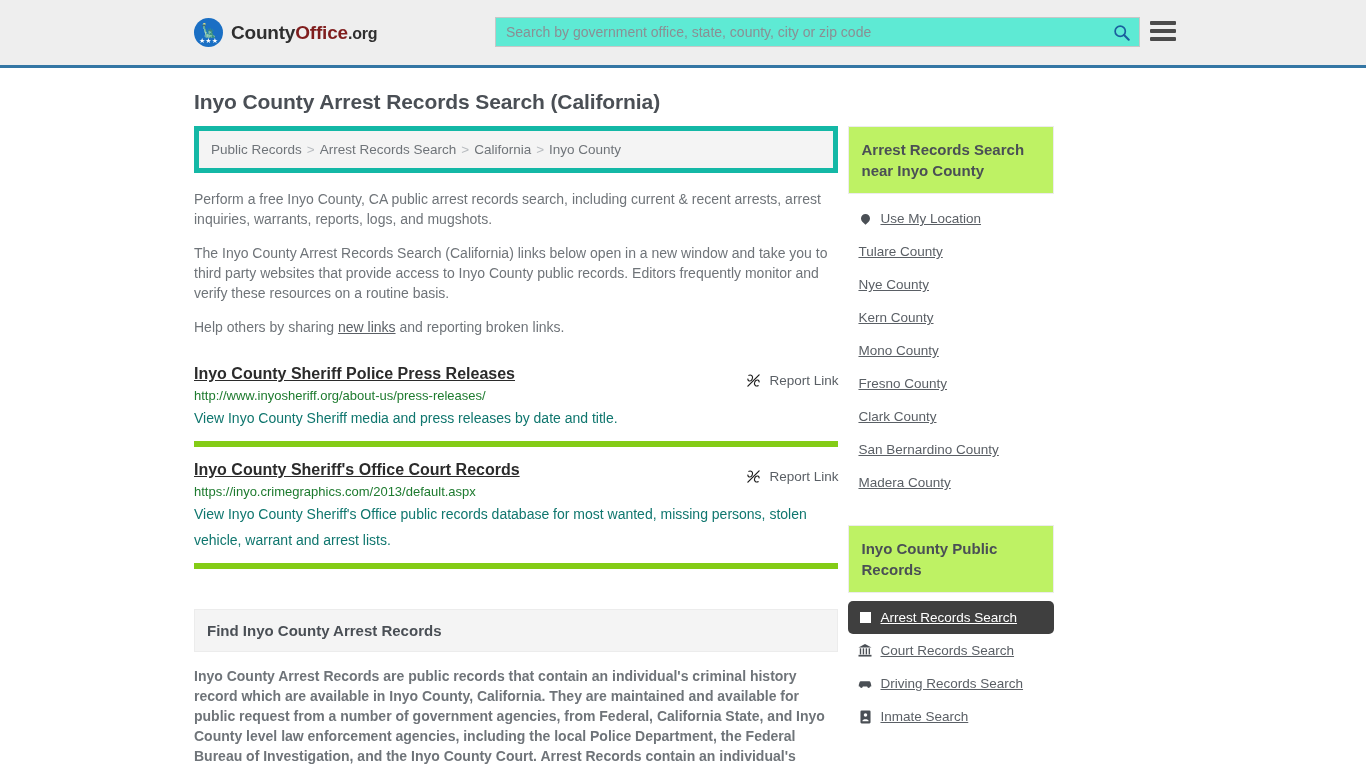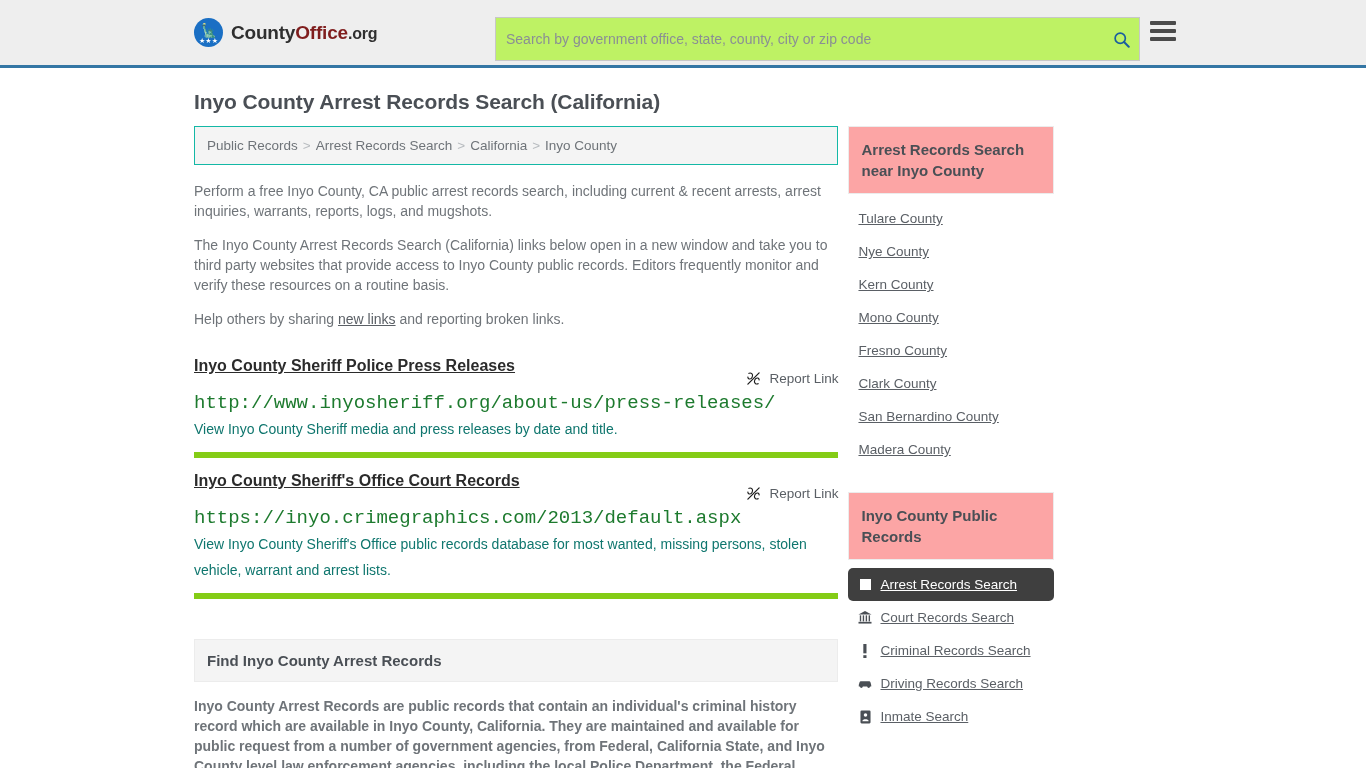--- a/index.html
+++ b/index.html
@@ -60,22 +60,22 @@
   }
   .logo-text .t-county { color: #2f2f2f; font-weight: 700; }
   .logo-text .t-office { color: #7f1d1d; font-weight: 700; }
   .logo-text .t-org { color: #2f2f2f; font-weight: 700; font-size: 16px; }
 
   .search-wrap {
     position: absolute;
     left: 495px;
     top: 17px;
     width: 645px;
-    height: 44px;
-    background: #bef264;
+    height: 30px;
+    background: #5eead4;
     border: 1px solid #c7c7c7;
     display: flex;
     align-items: center;
   }
   .search-input {
     flex: 1;
     border: 0;
     outline: none;
     height: 26px;
     padding: 0 10px;
@@ -129,21 +129,21 @@
     font-size: 21px;
     font-weight: bold;
     color: #4a4f55;
     margin: 22px 0 12px 0;
     letter-spacing: -0.1px;
   }
 
   
   .breadcrumb {
     background: #f4f4f4;
-    border: 1px solid #14b8a6;
+    border: 5px solid #14b8a6;
     padding: 11px 12px;
     font-size: 13.5px;
     color: #6f7479;
     margin-bottom: 16px;
   }
   .breadcrumb a { color: #6f7479; text-decoration: none; }
   .breadcrumb .sep { color: #b7bbbf; margin: 0 5px; }
 
   
   .para {
@@ -173,28 +173,26 @@
     cursor: pointer;
   }
   .report-link {
     display: flex;
     align-items: center;
     gap: 8px;
     font-size: 13.5px;
     color: #5a5f65;
     white-space: nowrap;
     cursor: pointer;
-    margin-top: 14px;
+    margin-top: 8px;
   }
   .result-url {
-    font-size: 19px;
+    font-size: 13px;
     color: #1d7a2e;
-    margin-top: 6px;
     word-break: break-all;
-    font-family: Liberation Mono, monospace;
   }
   .result-desc {
     font-size: 14px;
     line-height: 26px;
     color: #0f766e;
     margin-top: 2px;
   }
 
   
   .section-head {
@@ -204,21 +202,21 @@
     font-size: 15px;
     font-weight: bold;
     color: #4a4f55;
     margin-top: 40px;
   }
   .section-body { padding: 14px 0 0 0; }
   .section-body .para { line-height: 20px; font-weight: bold; }
 
   
   .side-panel-head {
-    background: #fca5a5;
+    background: #bef264;
     border: 1px solid #ececec;
     padding: 12px 12px;
     font-size: 15px;
     font-weight: bold;
     color: #4a4f55;
     line-height: 21px;
   }
   .side-list { padding: 8px 0 0 0; }
   .side-item {
     display: flex;
@@ -352,20 +350,26 @@
 
       </div>
 
     </div>
 
     <div class="side-col">
 
       <div class="side-panel-head">Arrest Records Search near Inyo County</div>
       <div class="side-list">
 
+        <div class="side-item">
+          <span class="side-ico">
+              <span class="pin"></span>
+            </span>
+          <a>Use My Location</a>
+        </div>
 
         <div class="side-item no-icon">
           <a>Tulare County</a>
         </div>
         <div class="side-item no-icon">
           <a>Nye County</a>
         </div>
         <div class="side-item no-icon">
           <a>Kern County</a>
         </div>
@@ -405,29 +409,20 @@
               <rect x="2" y="5" width="1.6" height="7" fill="#4a4f55"></rect>
               <rect x="5.4" y="5" width="1.6" height="7" fill="#4a4f55"></rect>
               <rect x="8.8" y="5" width="1.6" height="7" fill="#4a4f55"></rect>
               <rect x="12.2" y="5" width="1.6" height="7" fill="#4a4f55"></rect>
               <rect x="0.5" y="12.5" width="15" height="2" fill="#4a4f55"></rect>
             </svg>
           </span>
           <a>Court Records Search</a>
         </div>
 
-        <div class="side-item">
-          <span class="side-ico">
-            <svg width="6" height="14" viewBox="0 0 6 15">
-              <rect x="1.2" y="0" width="3.4" height="10" fill="#4a4f55"></rect>
-              <rect x="1.2" y="12" width="3.4" height="3.2" fill="#4a4f55"></rect>
-            </svg>
-          </span>
-          <a>Criminal Records Search</a>
-        </div>
 
         <div class="side-item">
           <span class="side-ico">
             <svg width="16" height="11" viewBox="0 0 18 12">
               <path d="M1 8 L1.8 5 C2.2 3.6 3 3 4.4 3 L13.6 3 C15 3 15.8 3.6 16.2 5 L17 8 L17 10 L1 10 Z" fill="#4a4f55"></path>
               <circle cx="4.3" cy="10" r="1.8" fill="#4a4f55"></circle>
               <circle cx="13.7" cy="10" r="1.8" fill="#4a4f55"></circle>
             </svg>
           </span>
           <a>Driving Records Search</a>

